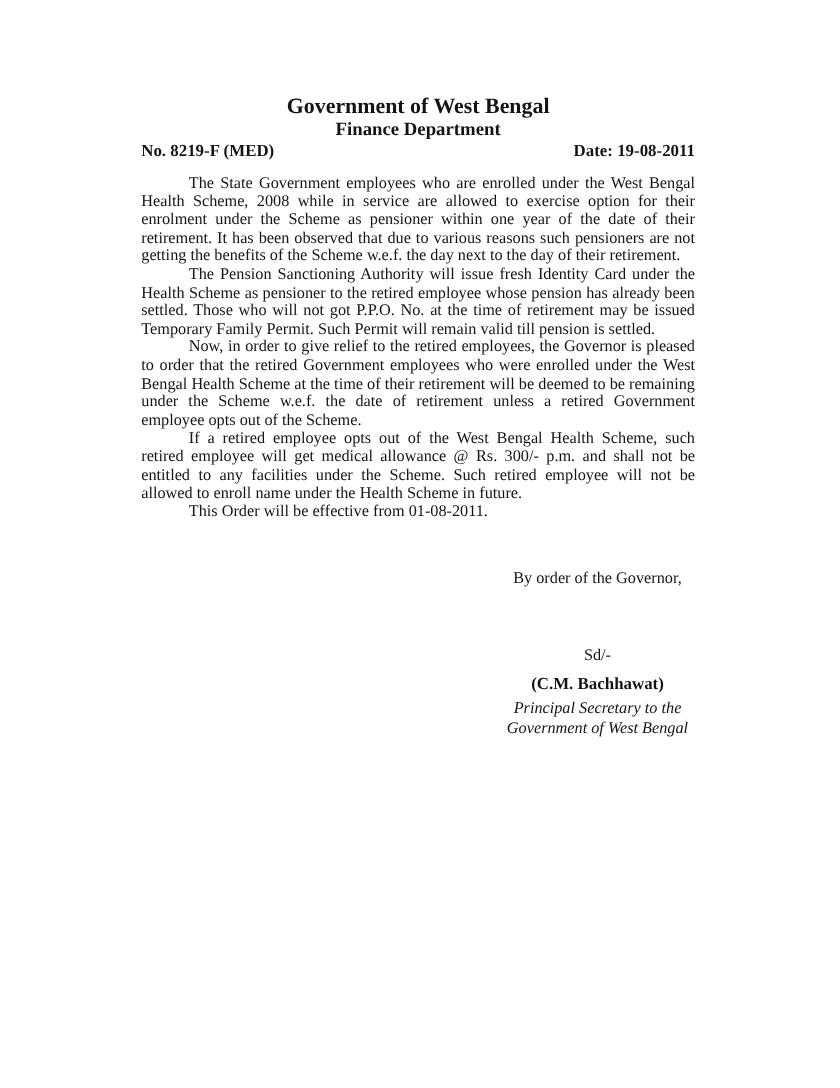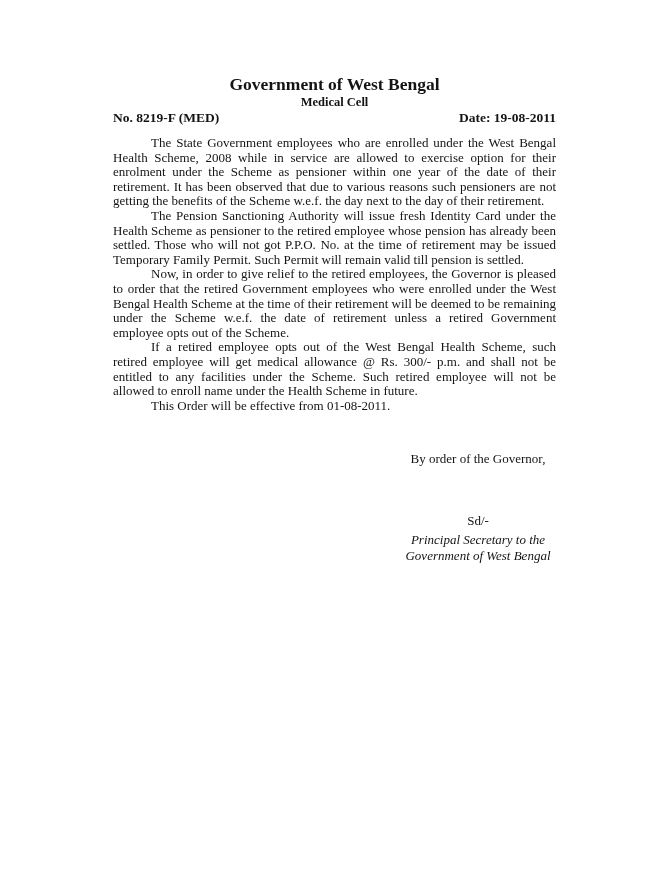--- a/index.html
+++ b/index.html
@@ -88,37 +88,38 @@
     margin-top: 3px;
   }
 </style>
 </head>
 <body>
 
 <div class="page">
 
   <header class="doc-header">
     <h1 class="org-title">Government of West Bengal</h1>
-    <div class="cell">Medical Cell</div>
+    <div class="dept">Finance Department</div>
   </header>
 
   <div class="meta-row">
     <span>No. 8219-F (MED)</span>
     <span>Date: 19-08-2011</span>
   </div>
 
 
   <main class="doc-body">
     <p>The State Government employees who are enrolled under the West Bengal Health Scheme, 2008 while in service are allowed to exercise option for their enrolment under the Scheme as pensioner within one year of the date of their retirement. It has been observed that due to various reasons such pensioners are not getting the benefits of the Scheme w.e.f. the day next to the day of their retirement.</p>
     <p>The Pension Sanctioning Authority will issue fresh Identity Card under the Health Scheme as pensioner to the retired employee whose pension has already been settled. Those who will not got P.P.O. No. at the time of retirement may be issued Temporary Family Permit. Such Permit will remain valid till pension is settled.</p>
     <p>Now, in order to give relief to the retired employees, the Governor is pleased to order that the retired Government employees who were enrolled under the West Bengal Health Scheme at the time of their retirement will be deemed to be remaining under the Scheme w.e.f. the date of retirement unless a retired Government employee opts out of the Scheme.</p>
     <p>If a retired employee opts out of the West Bengal Health Scheme, such retired employee will get medical allowance @ Rs. 300/- p.m. and shall not be entitled to any facilities under the Scheme. Such retired employee will not be allowed to enroll name under the Health Scheme in future.</p>
     <p>This Order will be effective from 01-08-2011.</p>
   </main>
 
   <div class="signature-block">
     <div class="by-order">By order of the Governor,</div>
     <div class="sd">Sd/-</div>
+    <div class="signatory-name">(C.M. Bachhawat)</div>
     <div class="designation first">Principal Secretary to the</div>
     <div class="designation">Government of West Bengal</div>
   </div>
 
 </div>
 
 </body></html>

